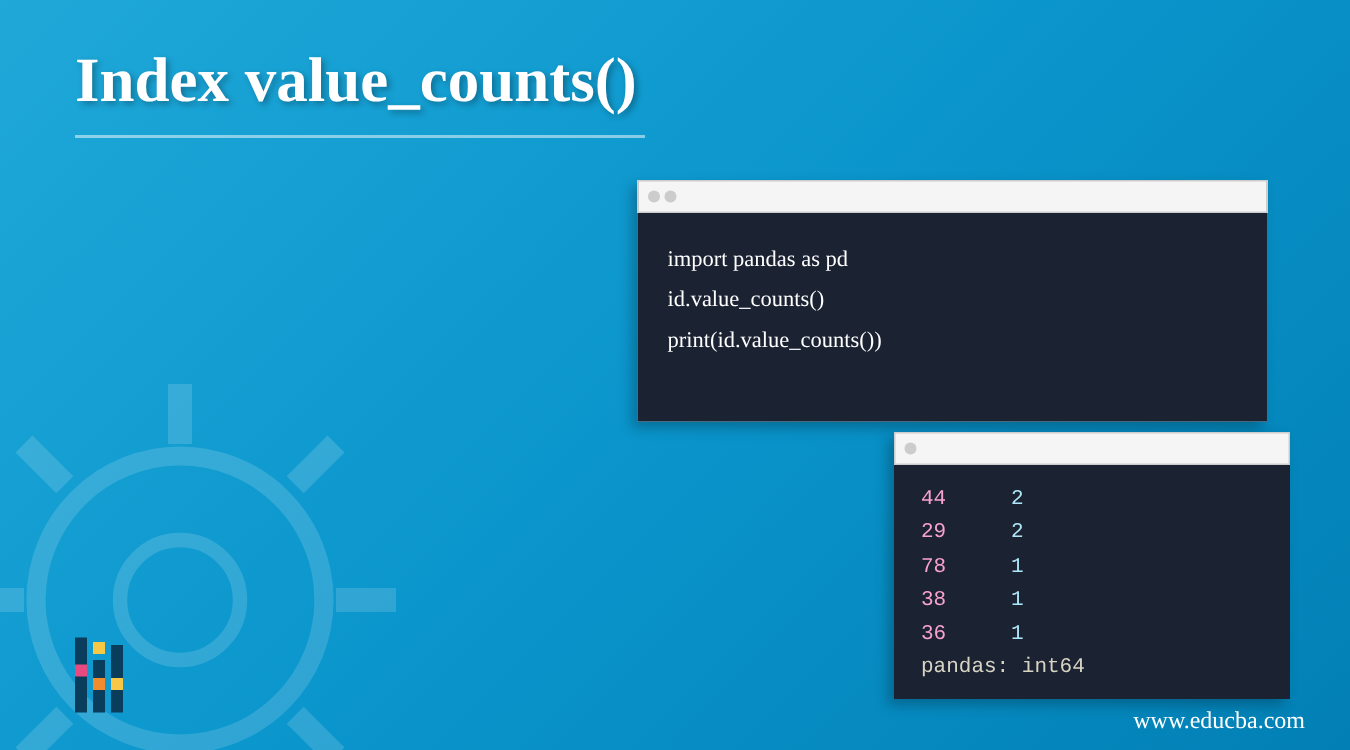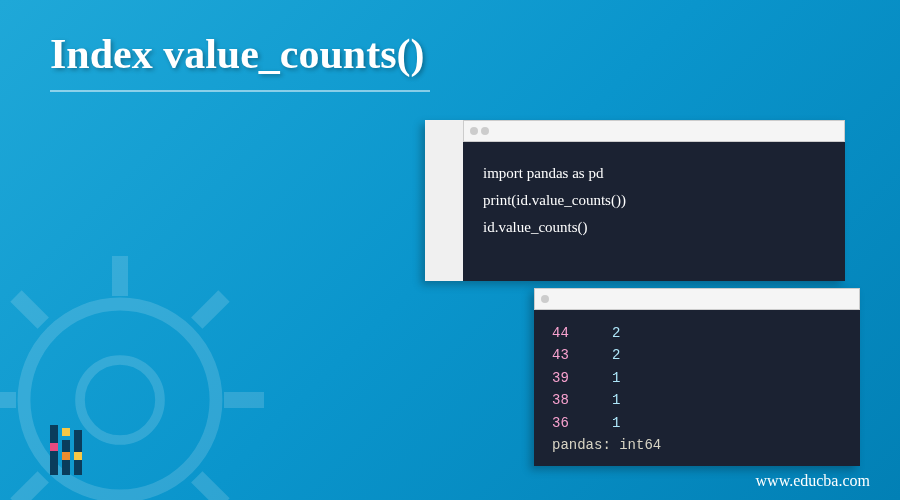--- a/index.html
+++ b/index.html
@@ -44,27 +44,26 @@
       height: 2px;
       background: rgba(255,255,255,0.5);
     }
     .code-window-main {
       position: absolute;
       top: 120px;
       right: 55px;
       width: 420px;
       background: #f0f0f0;
       box-shadow: -4px 4px 8px rgba(0,0,0,0.25);
-      padding-left: 38px;
     }
     .code-window-small {
       position: absolute;
       top: 288px;
       right: 40px;
-      width: 326px;
+      width: 264px;
       background: #7f1d1d;
       box-shadow: -4px 4px 8px rgba(0,0,0,0.25);
       z-index: 2;
     }
     .window-titlebar {
       height: 22px;
       background: #f5f5f5;
       border: 1px solid #ccc;
       display: flex;
       align-items: center;
@@ -162,34 +161,34 @@
 <h1 class="title">Index value_counts()</h1>
 <div class="divider"></div>
 
 <div class="code-window-main">
   <div class="window-titlebar">
     <div class="window-dot"></div>
     <div class="window-dot"></div>
   </div>
   <div class="code-body">
     <div>import pandas as pd</div>
+    <div>id.value_counts()</div>
     <div>print(id.value_counts())</div>
-    <div>id.value_counts()</div>
     <div style="height:12px"></div>
   </div>
 </div>
 
 <div class="code-window-small">
   <div class="window-titlebar">
     <div class="window-dot"></div>
   </div>
   <div class="code-body-output">
     <div class="output-line"><span class="output-key">44</span><span class="output-val">2</span></div>
-    <div class="output-line"><span class="output-key">43</span><span class="output-val">2</span></div>
-    <div class="output-line"><span class="output-key">39</span><span class="output-val">1</span></div>
+    <div class="output-line"><span class="output-key">29</span><span class="output-val">2</span></div>
+    <div class="output-line"><span class="output-key">78</span><span class="output-val">1</span></div>
     <div class="output-line"><span class="output-key">38</span><span class="output-val">1</span></div>
     <div class="output-line"><span class="output-key">36</span><span class="output-val">1</span></div>
     <div class="output-line"><span class="output-dtype">pandas: int64</span></div>
   </div>
 </div>
 
 <div class="logo">
   <div class="logo-bar b1" style="position:relative">
     <div class="logo-dot dot-pink" style="top:18px;left:0"></div>
   </div>

